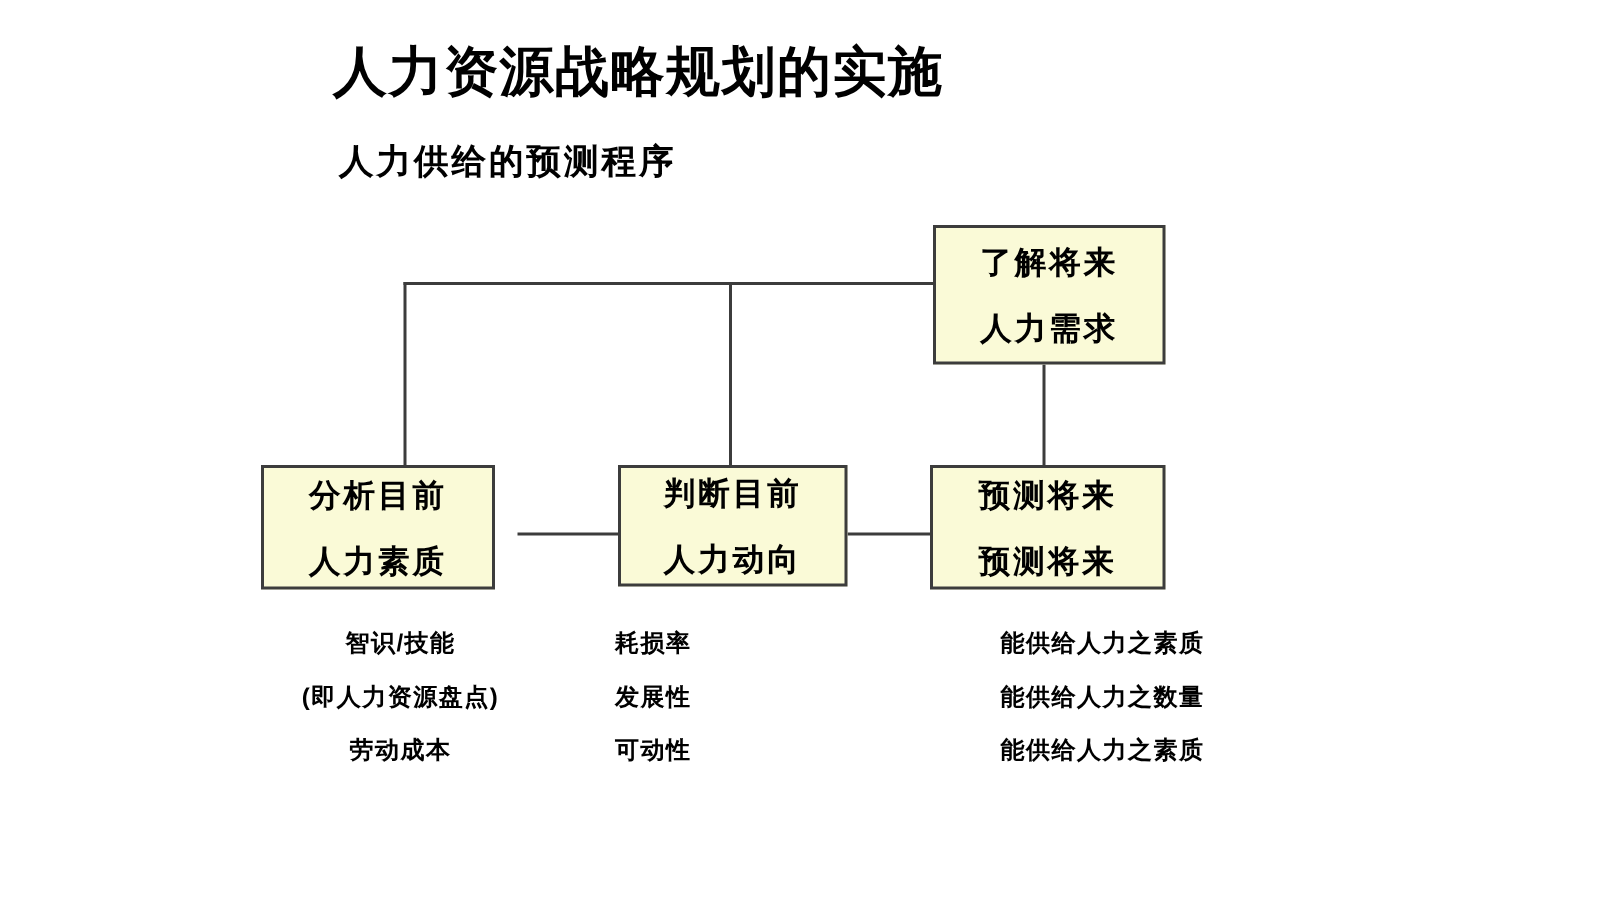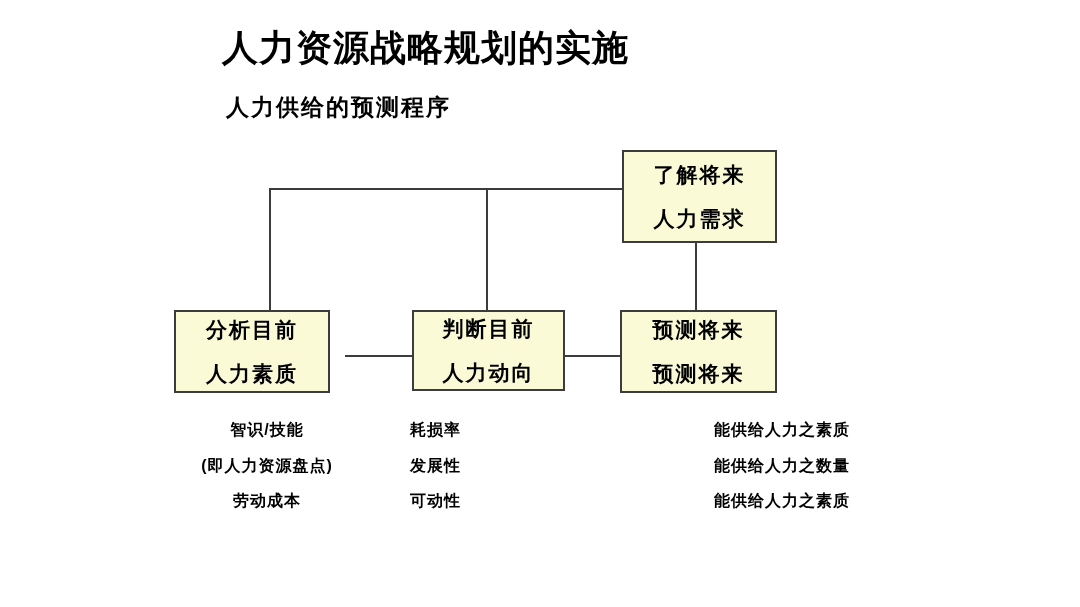--- a/index.html
+++ b/index.html
@@ -74,21 +74,21 @@
     position: absolute;
     top: 412px;
     font-size: 16px;
     font-weight: bold;
     line-height: 35.5px;
     letter-spacing: 1px;
     white-space: nowrap;
   }
   #notes-current-quality { left: 167px; width: 200px; text-align: center; }
   #notes-current-trend   { left: 410px; width: 157px; }
-  #notes-future-supply   { left: 620px; width: 230px; text-align: right; }
+  #notes-future-supply   { left: 620px; width: 230px; text-align: center; }
 </style>
 </head>
 <body>
 
 <div class="slide">
 
   <h1 class="title">人力资源战略规划的实施</h1>
   <h2 class="subtitle">人力供给的预测程序</h2>
 
   <div class="connector" id="c-top-horizontal"></div>

